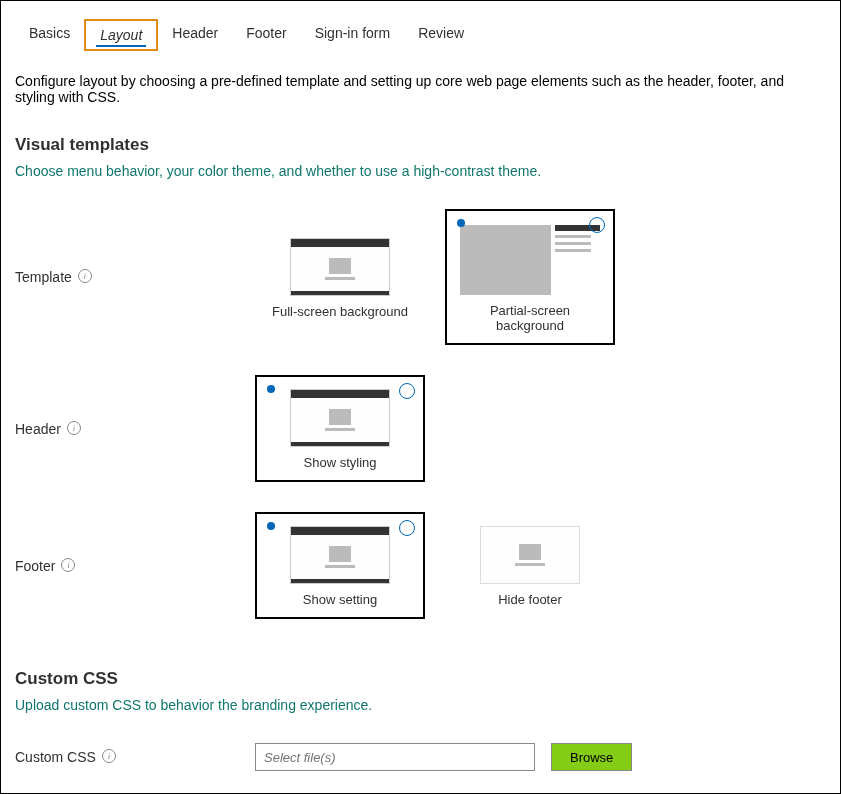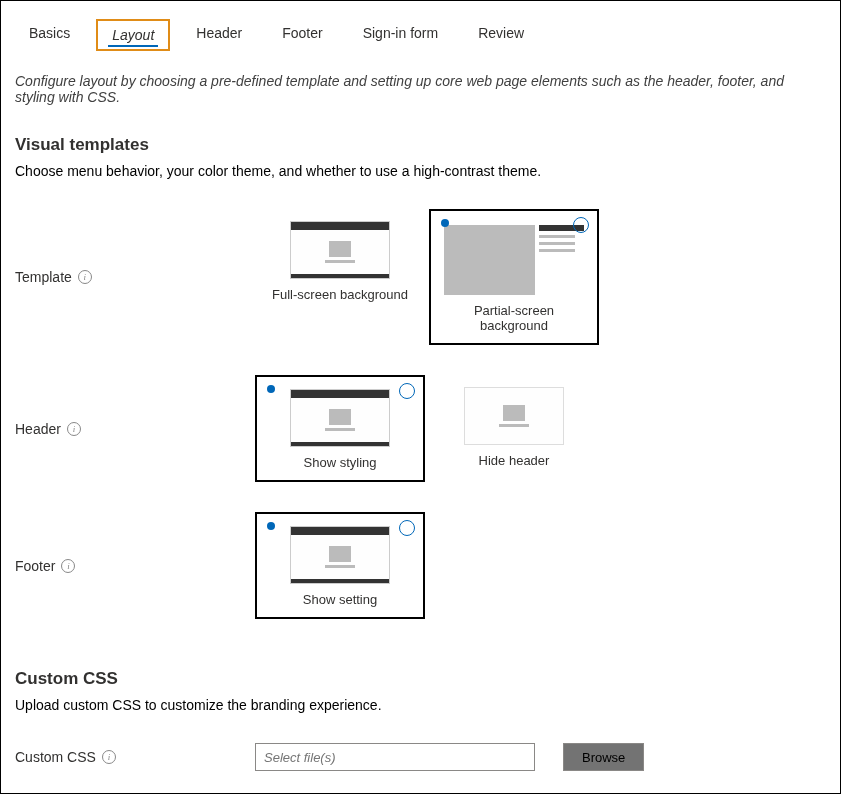--- a/index.html
+++ b/index.html
@@ -8,21 +8,21 @@
     font-size: 14px;
     color: #323130;
     background: #fff;
     width: 841px;
     height: 794px;
     border: 1px solid #000;
     padding: 18px 14px;
   }
   .tabs {
     display: flex;
-    gap: 12px;
+    gap: 0;
     margin-bottom: 22px;
   }
   .tab {
     padding: 6px 14px;
     font-size: 14px;
     color: #323130;
     cursor: pointer;
     position: relative;
   }
   .tab.active {
@@ -31,58 +31,59 @@
   }
   .tab.active::after {
     content: "";
     position: absolute;
     left: 10px;
     right: 10px;
     bottom: 2px;
     height: 2px;
     background: #0067b8;
   }
-  .desc { margin-bottom: 30px; color: #404040; font-style: italic; }
+  .desc { margin-bottom: 30px; color: #000000; }
   .section-title {
     font-weight: 600;
     font-size: 17px;
     margin-bottom: 8px;
   }
   .section-sub {
     margin-bottom: 30px;
-    color: #000000;
+    color: #0f766e;
   }
   .row {
     display: flex;
     align-items: center;
     margin-bottom: 30px;
   }
   .row-label {
     width: 240px;
     display: flex;
-    align-items: center;
+    align-items: flex-start;
     gap: 6px;
     color: #323130;
   }
   .info-icon {
     display: inline-flex;
     align-items: center;
     justify-content: center;
     width: 14px;
     height: 14px;
     border: 1px solid #888;
     border-radius: 50%;
     font-size: 9px;
     color: #888;
     font-style: italic;
     font-family: Georgia, serif;
   }
   .cards {
     display: flex;
-    gap: 4px;
+    gap: 20px;
+    align-items: center;
   }
   .card {
     width: 170px;
     padding: 8px 8px 10px 8px;
     text-align: center;
     cursor: pointer;
     position: relative;
   }
   .card.selected {
     border: 2px solid #000000;
@@ -147,37 +148,37 @@
   .thumb-partial .right {
     flex: 1;
     display: flex;
     flex-direction: column;
     gap: 4px;
   }
   .thumb-partial .right .bar2 { height: 6px; background: #333; }
   .thumb-partial .right .ln2 { height: 3px; background: #bbb; width: 80%;}
   .input-row {
     display: flex;
-    gap: 28px;
+    gap: 16px;
     align-items: center;
   }
   .file-input {
     width: 280px;
     height: 28px;
     border: 1px solid #8a8886;
     padding: 4px 8px;
     font-style: italic;
     color: #666;
     font-size: 13px;
   }
   .browse-btn {
     height: 28px;
     padding: 0 18px;
     border: 1px solid #8a8886;
-    background: #737373;
+    background: #84cc16;
     font-size: 13px;
     cursor: pointer;
   }
 </style>
 </head>
 <body>
 
 <div class="tabs">
   <div class="tab">Basics</div>
   <div class="tab active">Layout</div>
@@ -238,29 +239,20 @@
       <div class="thumb">
         <div class="bar"></div>
         <div class="body">
             <div class="sq"></div>
             <div class="ln"></div>
           </div>
         <div class="ft"></div>
       </div>
       <div class="card-label">Show styling</div>
     </div>
-    <div class="card">
-      <div class="thumb" style="border-color:#ddd">
-        <div class="body">
-            <div class="sq"></div>
-            <div class="ln"></div>
-          </div>
-      </div>
-      <div class="card-label">Hide header</div>
-    </div>
   </div>
 </div>
 
 <div class="row">
   <div class="row-label">
     <span>Footer</span>
     <span class="info-icon">i</span>
   </div>
   <div class="cards">
     <div class="card selected">
@@ -269,27 +261,36 @@
       <div class="thumb">
         <div class="bar"></div>
         <div class="body">
             <div class="sq"></div>
             <div class="ln"></div>
           </div>
         <div class="ft"></div>
       </div>
       <div class="card-label">Show setting</div>
     </div>
+    <div class="card">
+      <div class="thumb" style="border-color:#ddd">
+        <div class="body">
+            <div class="sq"></div>
+            <div class="ln"></div>
+          </div>
+      </div>
+      <div class="card-label">Hide footer</div>
+    </div>
   </div>
 </div>
 
 <div style="height:20px"></div>
 
 <p class="section-title">Custom CSS</p>
-<p class="section-sub">Upload custom CSS to customize the branding experience.</p>
+<p class="section-sub">Upload custom CSS to behavior the branding experience.</p>
 
 <div class="row">
   <div class="row-label">
     <span>Custom CSS</span>
     <span class="info-icon">i</span>
   </div>
   <div class="input-row">
     <input class="file-input" placeholder="Select file(s)" style="">
     <button class="browse-btn">Browse</button>
   </div>

